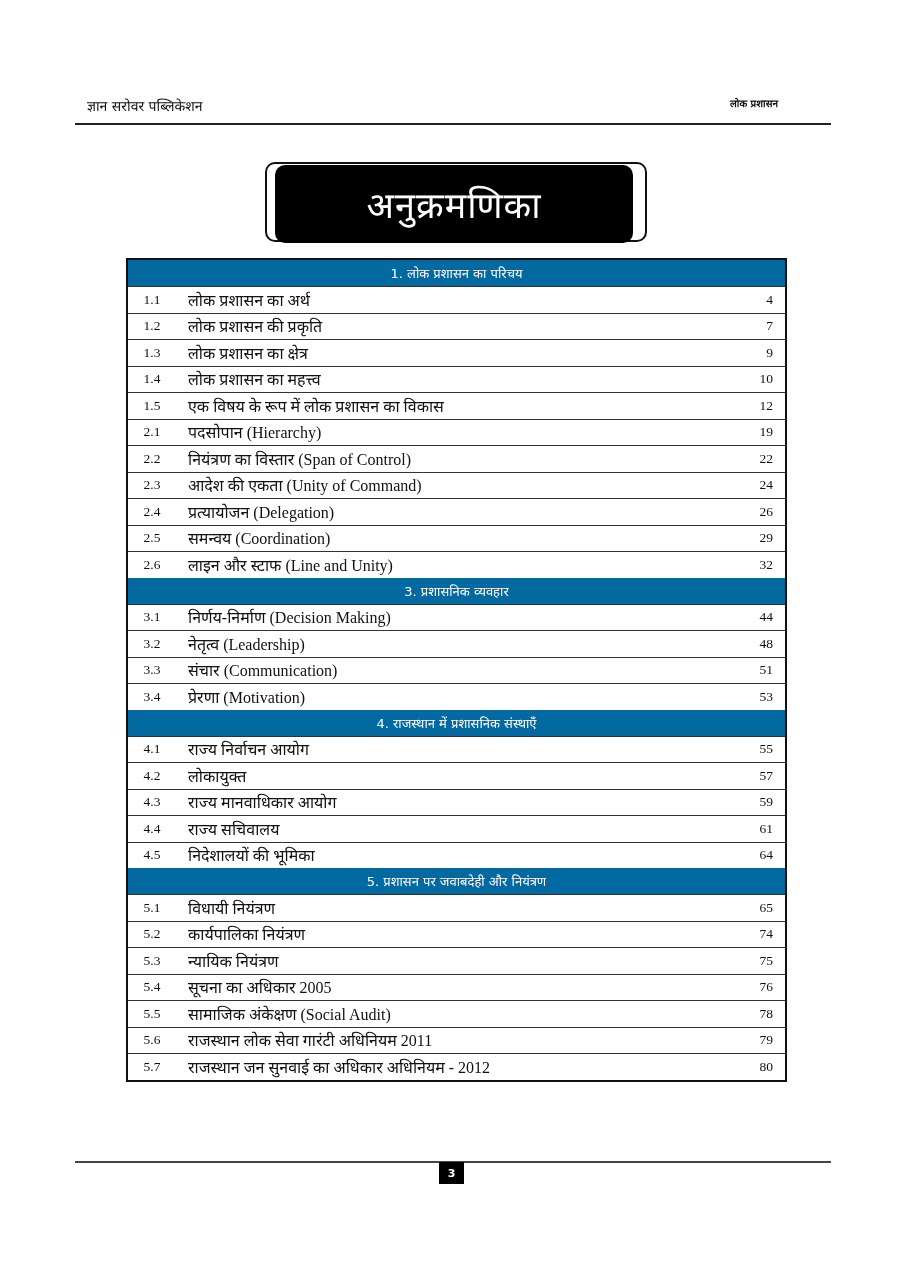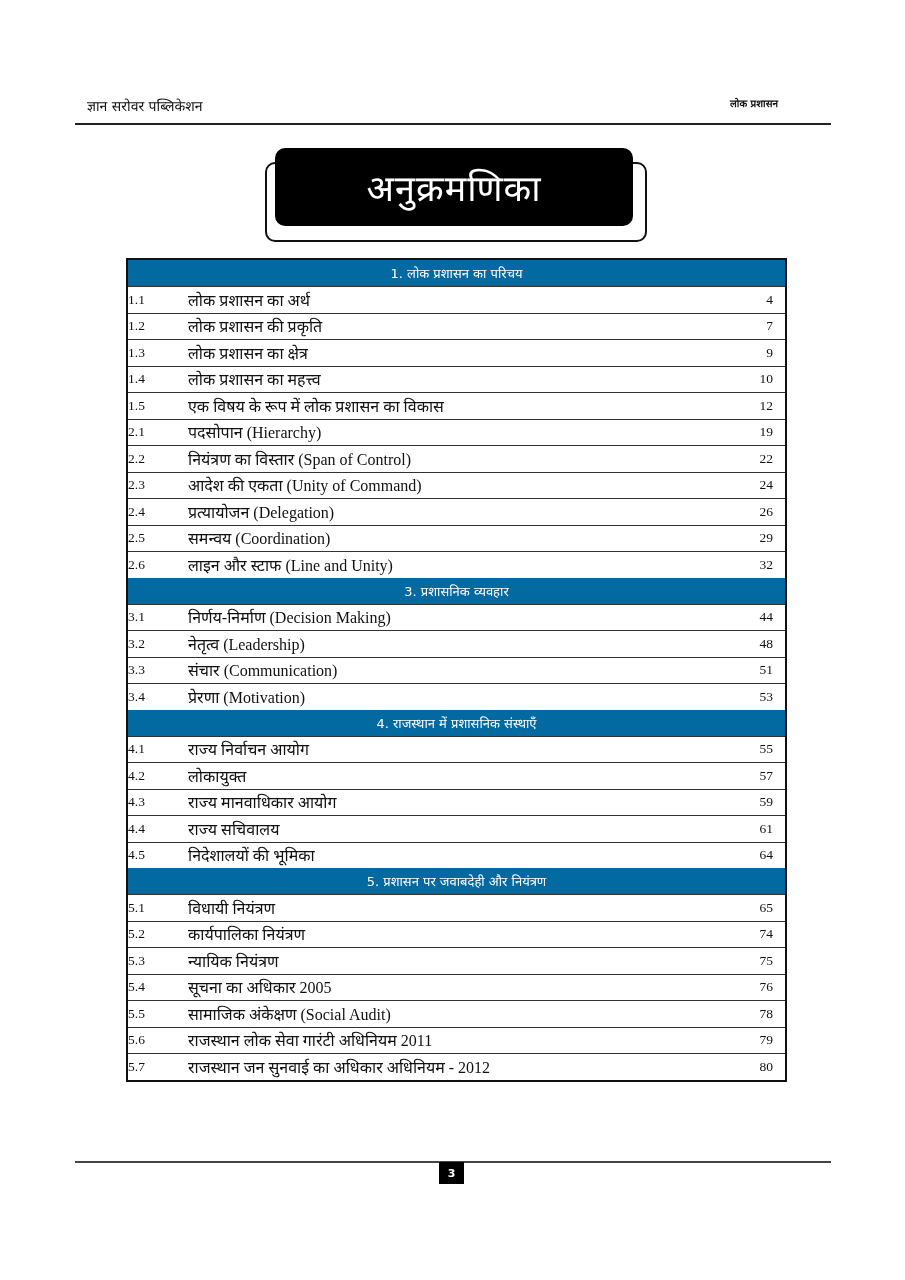--- a/index.html
+++ b/index.html
@@ -5,29 +5,29 @@
   html, body { margin:0; padding:0; background:#ffffff; }
   body { width:905px; height:1280px; position:relative; overflow:hidden;
          font-family:"Liberation Serif", "DejaVu Serif", serif; color:#111; }
   .header { position:absolute; left:75px; right:75px; top:96px; height:28px; }
   .header .left { position:absolute; left:12px; top:0; font-family:"DejaVu Sans", sans-serif; font-weight:normal; font-size:14px; }
   .header .right { position:absolute; right:52px; top:0; font-family:"DejaVu Sans", sans-serif; font-weight:bold; font-size:10px; }
   .header-rule { position:absolute; left:75px; width:756px; top:123px; height:2px; background:#222; }
 
   .title-wrap { position:absolute; left:265px; top:148px; width:380px; height:92px; }
   .title-outer { position:absolute; left:0; top:14px; width:378px; height:76px; border:2px solid #111; border-radius:10px; background:#fff; }
-  .title-inner { position:absolute; left:10px; top:0; width:358px; height:78px; background:#000; border-radius:10px;
+  .title-inner { position:absolute; left:10px; top:17px; width:358px; height:78px; background:#000; border-radius:10px;
                  display:flex; align-items:center; justify-content:center; }
   .title-inner span { color:#fff; font-family:"DejaVu Sans", sans-serif; font-size:36px; font-weight:normal; letter-spacing:1px; }
 
   .toc { position:absolute; left:126px; top:258px; width:657px; border:2px solid #111; border-collapse:collapse; }
   .toc table { width:100%; border-collapse:collapse; }
   .sec-head td { background:#0369a1; color:#fff; text-align:center; font-family:"DejaVu Sans", sans-serif; font-size:13px; height:26px; padding:0; }
   .row td { height:25.5px; border-top:1.5px solid #333; font-size:13.5px; padding:0; vertical-align:middle; }
-  .row td.num { width:48px; text-align:left; padding-right:12px; font-family:"Liberation Serif", serif;margin-left:34px; }
+  .row td.num { width:48px; text-align:center; padding-right:12px; font-family:"Liberation Serif", serif;margin-left:34px; }
   .row td.title { font-family:Liberation Serif, serif; font-size:16px; }
   .row td.page { width:60px; text-align:right; padding-right:12px; font-family:"Liberation Serif", serif; }
 
   .footer-rule { position:absolute; left:75px; width:756px; top:1161px; height:2px; background:#444; }
   .page-num { position:absolute; left:439px; top:1162px; width:25px; height:22px; background:#000; color:#fff;
               font-family:"DejaVu Sans", sans-serif; font-weight:bold; font-size:11px; display:flex; align-items:center; justify-content:center; }
 </style>
 </head>
 <body>
 

